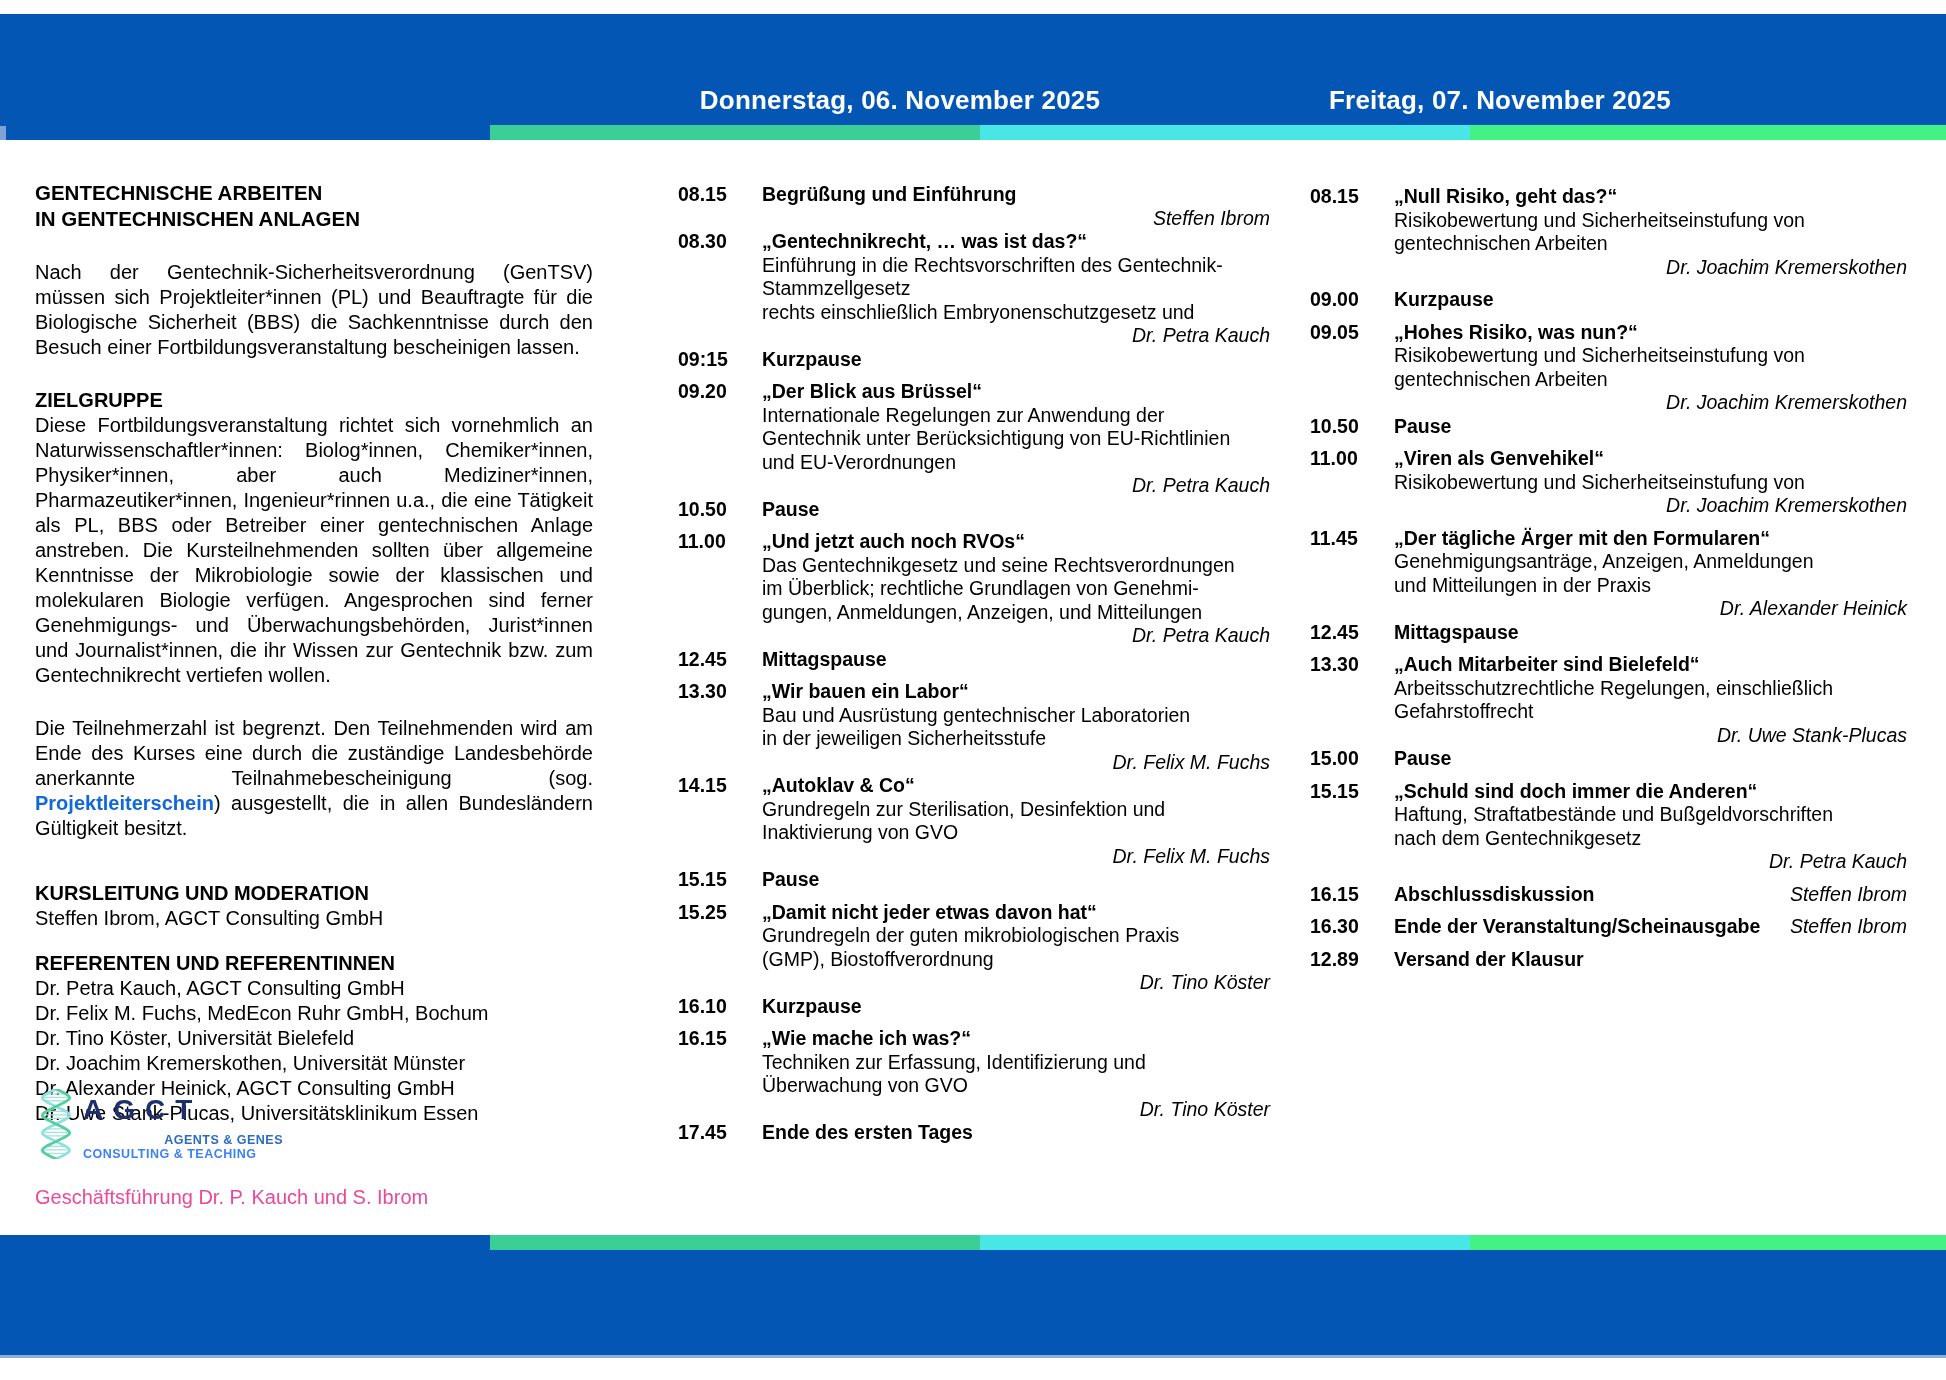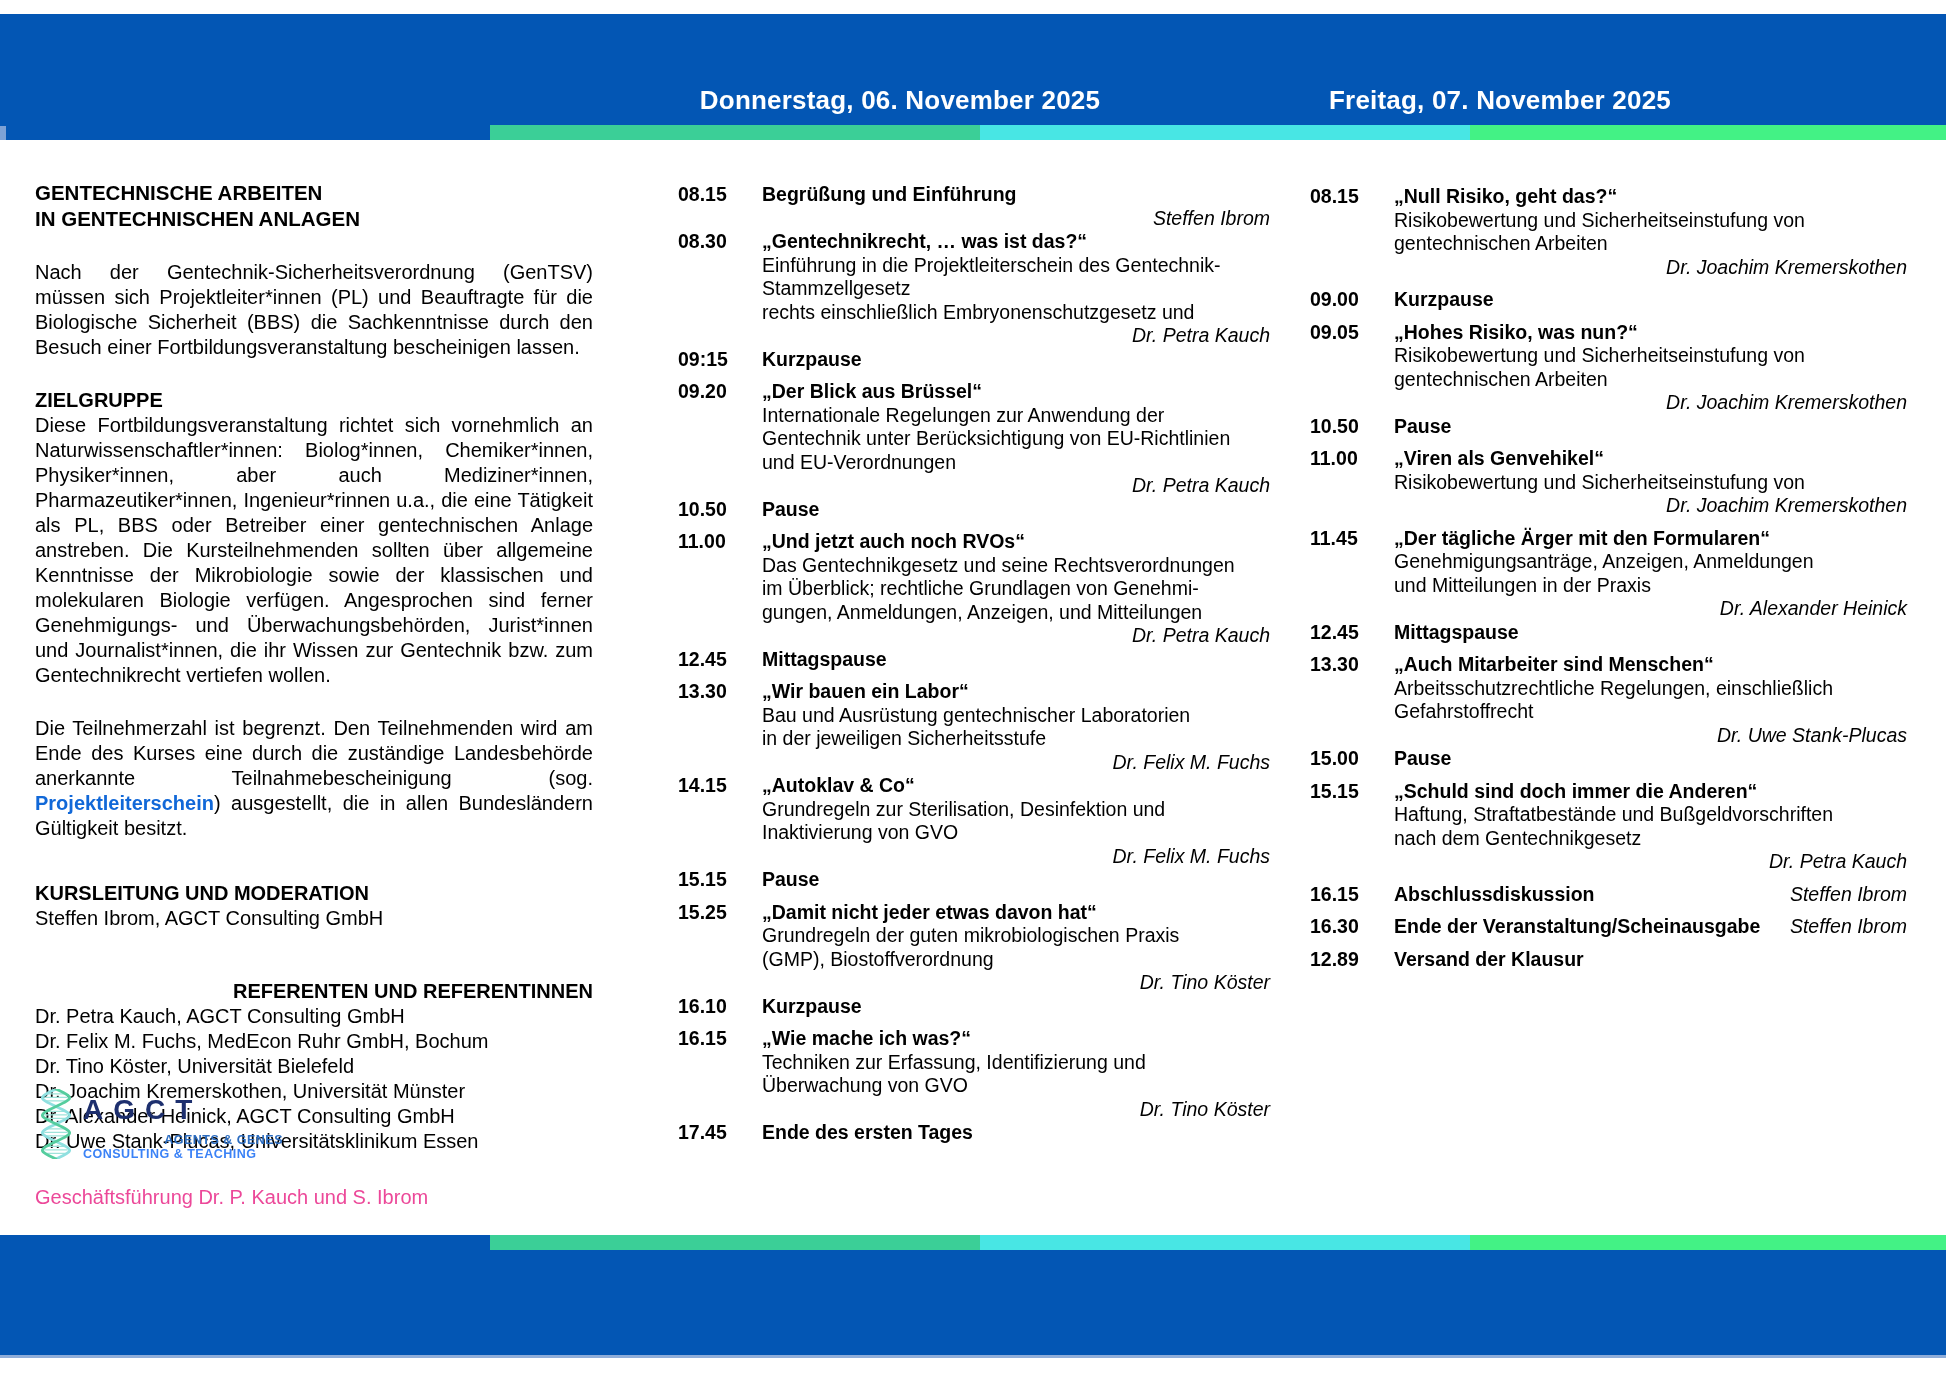--- a/index.html
+++ b/index.html
@@ -79,21 +79,21 @@
     <div class="l-title">
       <div>GENTECHNISCHE ARBEITEN</div>
       <div>IN GENTECHNISCHEN ANLAGEN</div>
     </div>
     <p class="l-par">Nach der Gentechnik-Sicherheitsverordnung (GenTSV) müssen sich Projektleiter*innen (PL) und Beauftragte für die Biologische Sicherheit (BBS) die Sachkenntnisse durch den Besuch einer Fortbildungsveranstaltung bescheinigen lassen.</p>
     <div class="lhead l-sec">ZIELGRUPPE</div>
     <p class="l-par" style="margin-top:0;">Diese Fortbildungsveranstaltung richtet sich vornehmlich an Naturwissenschaftler*innen: Biolog*innen, Chemiker*innen, Physiker*innen, aber auch Mediziner*innen, Pharmazeutiker*innen, Ingenieur*rinnen u.a., die eine Tätigkeit als PL, BBS oder Betreiber einer gentechnischen Anlage anstreben. Die Kursteilnehmenden sollten über allgemeine Kenntnisse der Mikrobiologie sowie der klassischen und molekularen Biologie verfügen. Angesprochen sind ferner Genehmigungs- und Überwachungsbehörden, Jurist*innen und Journalist*innen, die ihr Wissen zur Gentechnik bzw. zum Gentechnikrecht vertiefen wollen.</p>
     <p class="l-par"><span>Die Teilnehmerzahl ist begrenzt. Den Teilnehmenden wird am Ende des Kurses eine durch die zuständige Landesbehörde anerkannte Teilnahmebescheinigung (sog. </span><a class="link">Projektleiterschein</a><span>) ausgestellt, die in allen Bundesländern Gültigkeit besitzt.</span></p>
     <div class="lhead l-sec" style="margin-top:40px;">KURSLEITUNG UND MODERATION</div>
     <div>Steffen Ibrom, AGCT Consulting GmbH</div>
-    <div class="lhead" style="margin-top:48px;text-align:right;">REFERENTEN UND REFERENTINNEN</div>
+    <div class="lhead" style="margin-top:20px;">REFERENTEN UND REFERENTINNEN</div>
     <div class="ref-list" id="ref-list">
         <div>Dr. Petra Kauch, AGCT Consulting GmbH</div>
         <div>Dr. Felix M. Fuchs, MedEcon Ruhr GmbH, Bochum</div>
         <div>Dr. Tino Köster, Universität Bielefeld</div>
         <div>Dr. Joachim Kremerskothen, Universität Münster</div>
         <div>Dr. Alexander Heinick, AGCT Consulting GmbH</div>
         <div>Dr. Uwe Stank-Plucas, Universitätsklinikum Essen</div>
       </div>
   </div>
 
@@ -141,21 +141,21 @@
       </div>
     </div>
       <div class="sched-item">
       <div class="sched-time">08.30</div>
       <div class="sched-body">
         <div class="titlerow">
           <span class="sched-title">„Gentechnikrecht, … was ist das?“</span>
 
         </div>
         <div class="sched-desc">
-            <div>Einführung in die Projektleiterschein des Gentechnik-</div>
+            <div>Einführung in die Rechtsvorschriften des Gentechnik-</div>
             <div>Stammzellgesetz</div>
             <div>rechts einschließlich Embryonenschutzgesetz und</div>
           </div>
         <div class="speaker">Dr. Petra Kauch</div>
       </div>
     </div>
       <div class="sched-item">
       <div class="sched-time">09:15</div>
       <div class="sched-body">
         <div class="titlerow">
@@ -385,21 +385,21 @@
           <span class="sched-title">Mittagspause</span>
 
         </div>
 
       </div>
     </div>
       <div class="sched-item gap">
       <div class="sched-time">13.30</div>
       <div class="sched-body">
         <div class="titlerow">
-          <span class="sched-title">„Auch Mitarbeiter sind Menschen“</span>
+          <span class="sched-title">„Auch Mitarbeiter sind Bielefeld“</span>
 
         </div>
         <div class="sched-desc">
             <div>Arbeitsschutzrechtliche Regelungen, einschließlich</div>
             <div>Gefahrstoffrecht</div>
           </div>
         <div class="speaker">Dr. Uwe Stank-Plucas</div>
       </div>
     </div>
       <div class="sched-item">

